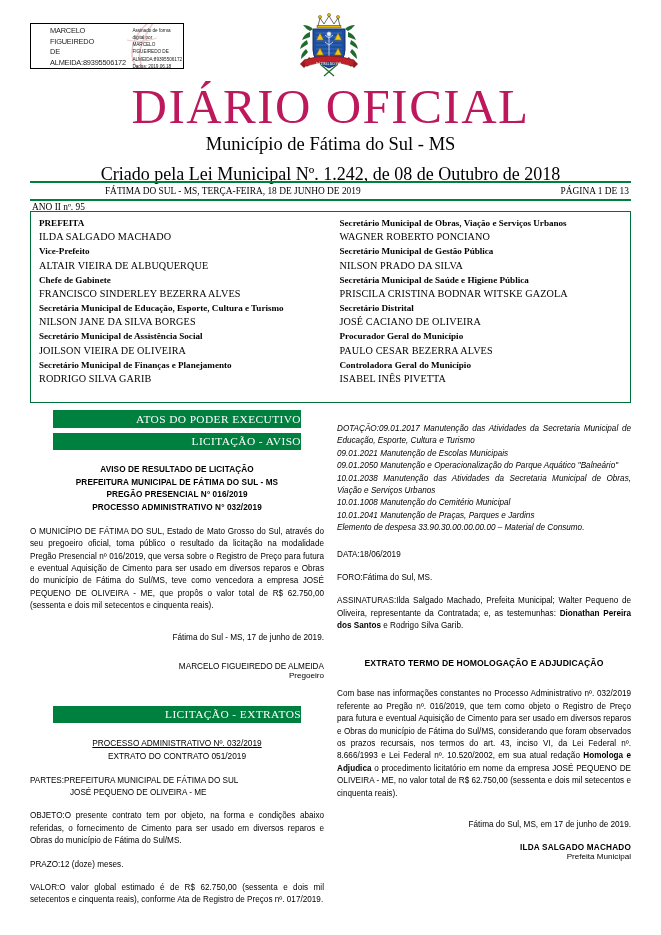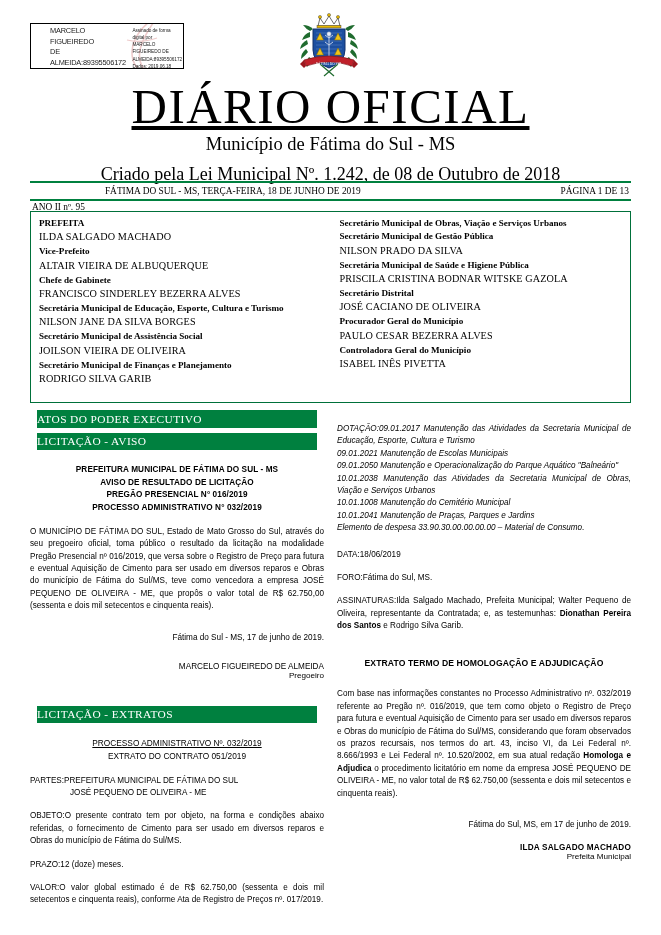--- a/index.html
+++ b/index.html
@@ -66,22 +66,21 @@
     left: 0; top: 82px;
     width: 661px;
     text-align: center;
   }
   .masthead .title {
     font-family: "Liberation Serif", serif;
     font-size: 49px;
     letter-spacing: 1.5px;
     line-height: 1.0;
     font-weight: normal;
-    color: #000000;
-    text-decoration: underline;
+    color: #be185d;
   }
   .masthead .subtitle {
     font-family: "Liberation Serif", serif;
     font-size: 18.5px;
     line-height: 1.35;
     margin-top: 1px;
   }
   .masthead .lawline {
     font-family: "Liberation Serif", serif;
     font-size: 18px;
@@ -147,27 +146,27 @@
   }
   .col-right {
     position: absolute;
     left: 337px; top: 423px;
     width: 294px;
   }
 
   .banner {
     background: #00803f;
     color: #ffffff;
-    text-align: left;
+    text-align: right;
     font-family: "Liberation Serif", serif;
     font-size: 11.4px;
     letter-spacing: .4px;
     padding: 2.5px 0 3px;
     margin: 0 auto;
-    width: 280px;
+    width: 248px;
   }
   .banner + .banner { margin-top: 5px; }
 
   .heading-block {
     font-family: "Liberation Sans", sans-serif;
     font-weight: bold;
     font-size: 8.2px;
     line-height: 1.55;
     text-align: center;
     letter-spacing: .1px;
@@ -335,20 +334,21 @@
     <div class="person">FRANCISCO SINDERLEY BEZERRA ALVES</div>
     <div class="role">Secretária Municipal de Educação, Esporte, Cultura e Turismo</div>
     <div class="person">NILSON JANE DA SILVA BORGES</div>
     <div class="role">Secretário Municipal de Assistência Social</div>
     <div class="person">JOILSON VIEIRA DE OLIVEIRA</div>
     <div class="role">Secretário Municipal de Finanças e Planejamento</div>
     <div class="person">RODRIGO SILVA GARIB</div>
   </div>
   <div class="col right">
     <div class="role">Secretário Municipal de Obras, Viação e Serviços Urbanos</div>
+    <div class="person">WAGNER ROBERTO PONCIANO</div>
     <div class="role">Secretário Municipal de Gestão Pública</div>
     <div class="person">NILSON PRADO DA SILVA</div>
     <div class="role">Secretária Municipal de Saúde e Higiene Pública</div>
     <div class="person">PRISCILA CRISTINA BODNAR WITSKE GAZOLA</div>
     <div class="role">Secretário Distrital</div>
     <div class="person">JOSÉ CACIANO DE OLIVEIRA</div>
     <div class="role">Procurador Geral do Município</div>
     <div class="person">PAULO CESAR BEZERRA ALVES</div>
     <div class="role">Controladora Geral do Município</div>
     <div class="person">ISABEL INÊS PIVETTA</div>
@@ -356,22 +356,22 @@
 </div>
 
 <div class="col-left">
 
   <div class="banner">ATOS DO PODER EXECUTIVO</div>
   <div class="banner">LICITAÇÃO - AVISO</div>
 
   <div class="sp-14"></div>
 
   <div class="heading-block">
+    <div>AVISO DE RESULTADO DE LICITAÇÃO</div>
     <div>PREFEITURA MUNICIPAL DE FÁTIMA DO SUL - MS</div>
-    <div>AVISO DE RESULTADO DE LICITAÇÃO</div>
     <div>PREGÃO PRESENCIAL N° 016/2019</div>
     <div>PROCESSO ADMINISTRATIVO N°  032/2019</div>
   </div>
 
   <div class="sp-11"></div>
 
   <div class="para">O MUNICÍPIO DE FÁTIMA DO SUL, Estado de Mato Grosso do Sul, através do seu pregoeiro oficial, toma público o resultado da licitação na modalidade Pregão Presencial nº 016/2019, que versa sobre o Registro de Preço para futura e eventual Aquisição de Cimento para ser usado em diversos reparos e Obras do município de Fátima do Sul/MS, teve como vencedora a empresa JOSÉ PEQUENO DE OLIVEIRA - ME, que propôs o valor total de R$ 62.750,00 (sessenta e dois mil setecentos e cinquenta reais).</div>
 
   <div class="sp-20"></div>
 

